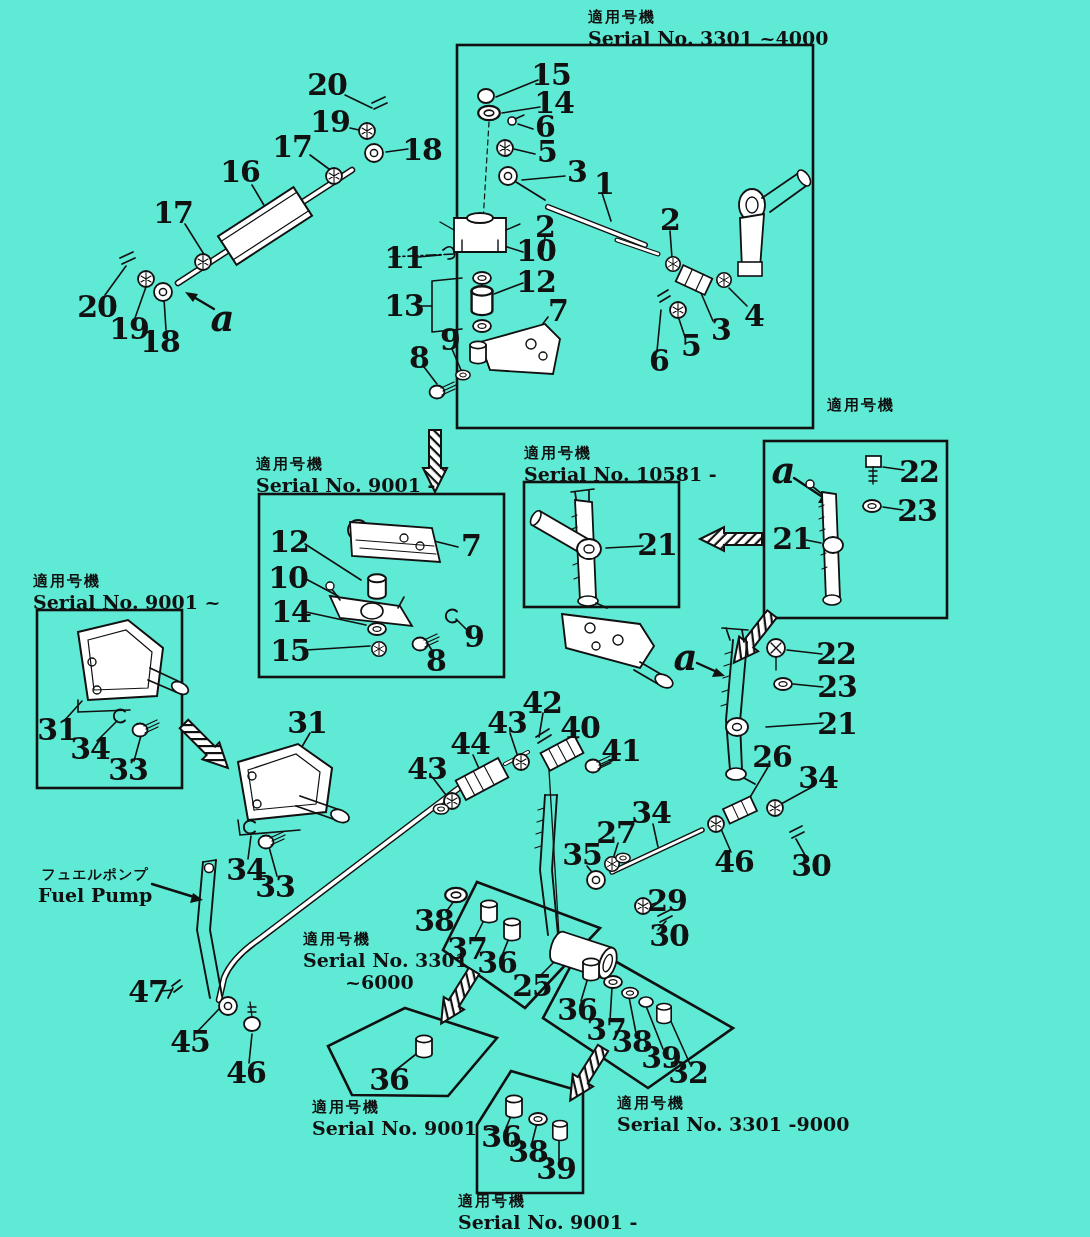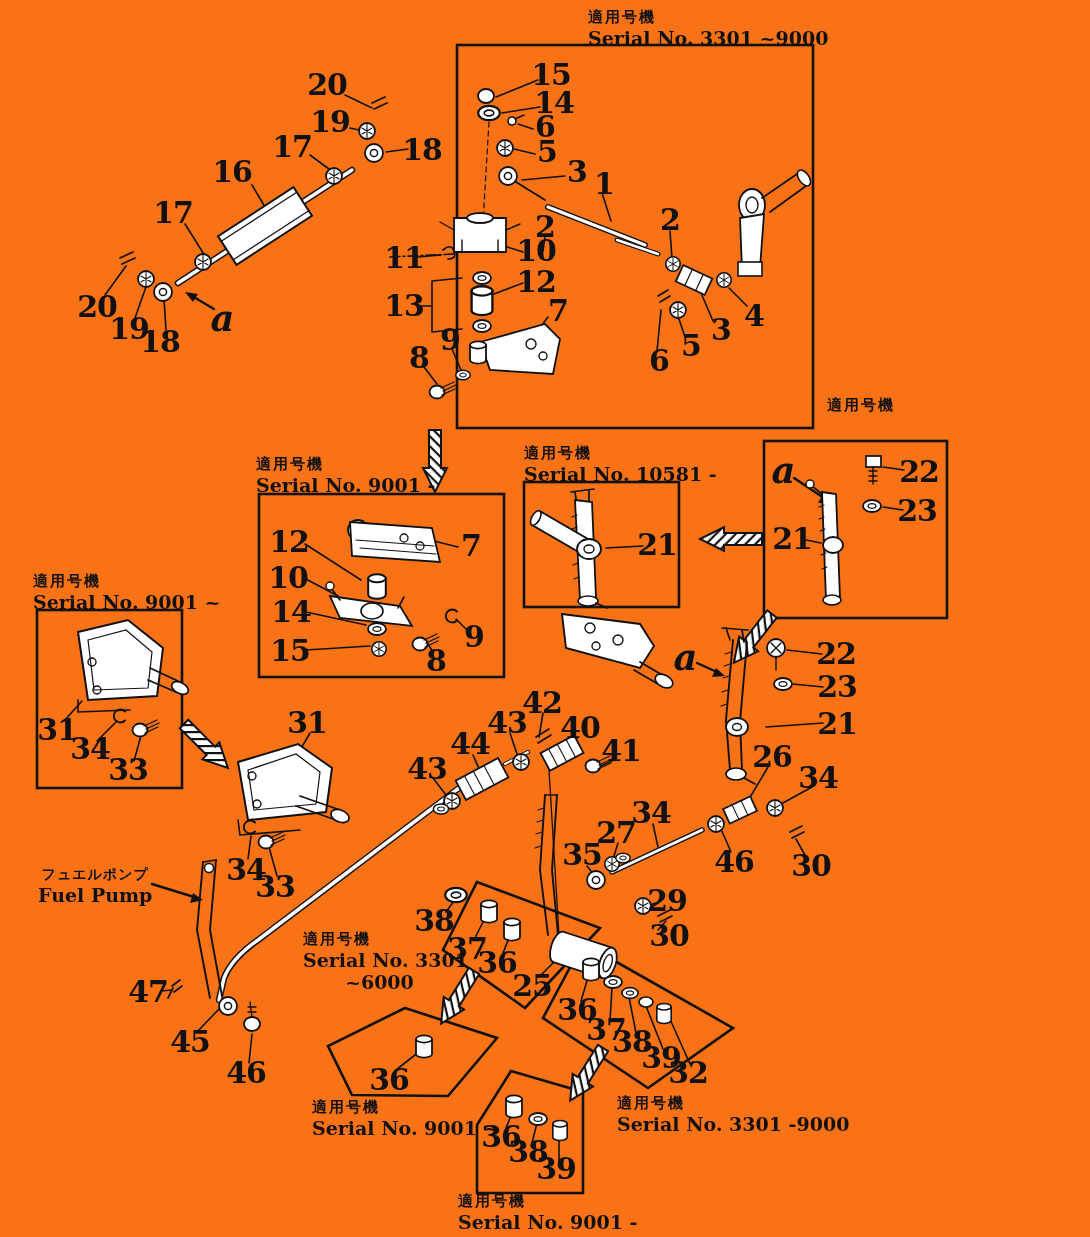--- a/index.html
+++ b/index.html
@@ -1,18 +1,18 @@
 <!DOCTYPE html>
 <html><head>
 <meta charset="utf-8">
 <style>
   html,body{margin:0;padding:0;background:#e8e8e8;}
   .canvas{
     position:relative;width:1090px;height:1237px;margin:0 auto;
-    background:#f97316;overflow:hidden;outline:1px solid #c4c4c4;
+    background:#5eead4;overflow:hidden;outline:1px solid #c4c4c4;
     font-family:"DejaVu Serif","Liberation Serif",serif;color:#111;
   }
   svg.art{position:absolute;left:0;top:0;width:1090px;height:1237px;}
   .layer{position:absolute;left:0;top:0;width:100%;height:100%;}
   .callout{
     position:absolute;transform:translate(-50%,-50%);
     font:700 30px "DejaVu Serif","Liberation Serif",serif;
     letter-spacing:-1px;white-space:nowrap;line-height:1;
   }
   .callout.a{font:italic 700 37px "DejaVu Serif","Liberation Serif",serif;}
@@ -374,21 +374,21 @@
       <use href="#bushing" transform="translate(664,1013) scale(0.9)"></use>
       <use href="#bushing" transform="translate(514,1106)"></use>
       <use href="#washer" transform="translate(538,1119)"></use>
       <use href="#bushing" transform="translate(560,1130) scale(0.9)"></use>
     </g>
   </svg>
 
   <div class="layer" id="serial-labels">
       <div class="slabel" style="left: 588px; top: 8px;">
         <div class="jp">適用号機</div>
-        <div class="en">Serial No. 3301 ~9000</div>
+        <div class="en">Serial No. 3301 ~4000</div>
       </div>
       <div class="slabel" style="left: 827px; top: 396px;">
         <div class="jp">適用号機</div>
       </div>
       <div class="slabel" style="left: 524px; top: 444px;">
         <div class="jp">適用号機</div>
         <div class="en">Serial No. 10581 -</div>
       </div>
       <div class="slabel" style="left: 256px; top: 455px;">
         <div class="jp">適用号機</div>
@@ -414,21 +414,21 @@
       <div class="slabel" style="left: 458px; top: 1192px;">
         <div class="jp">適用号機</div>
         <div class="en">Serial No. 9001 -</div>
       </div>
     </div>
   <div class="layer" id="callouts">
       <div class="callout" style="left: 327px; top: 85px;">20</div>
       <div class="callout" style="left: 330px; top: 122px;">19</div>
       <div class="callout" style="left: 292px; top: 147px;">17</div>
       <div class="callout" style="left: 422px; top: 150px;">18</div>
-      <div class="callout" style="left: 232px; top: 172px;">16</div>
+      <div class="callout" style="left: 240px; top: 172px;">16</div>
       <div class="callout" style="left: 173px; top: 213px;">17</div>
       <div class="callout" style="left: 97px; top: 307px;">20</div>
       <div class="callout" style="left: 129px; top: 329px;">19</div>
       <div class="callout" style="left: 160px; top: 342px;">18</div>
       <div class="callout a" style="left: 222px; top: 318px;">a</div>
       <div class="callout" style="left: 551px; top: 75px;">15</div>
       <div class="callout" style="left: 554px; top: 103px;">14</div>
       <div class="callout" style="left: 545px; top: 127px;">6</div>
       <div class="callout" style="left: 547px; top: 152px;">5</div>
       <div class="callout" style="left: 577px; top: 172px;">3</div>

